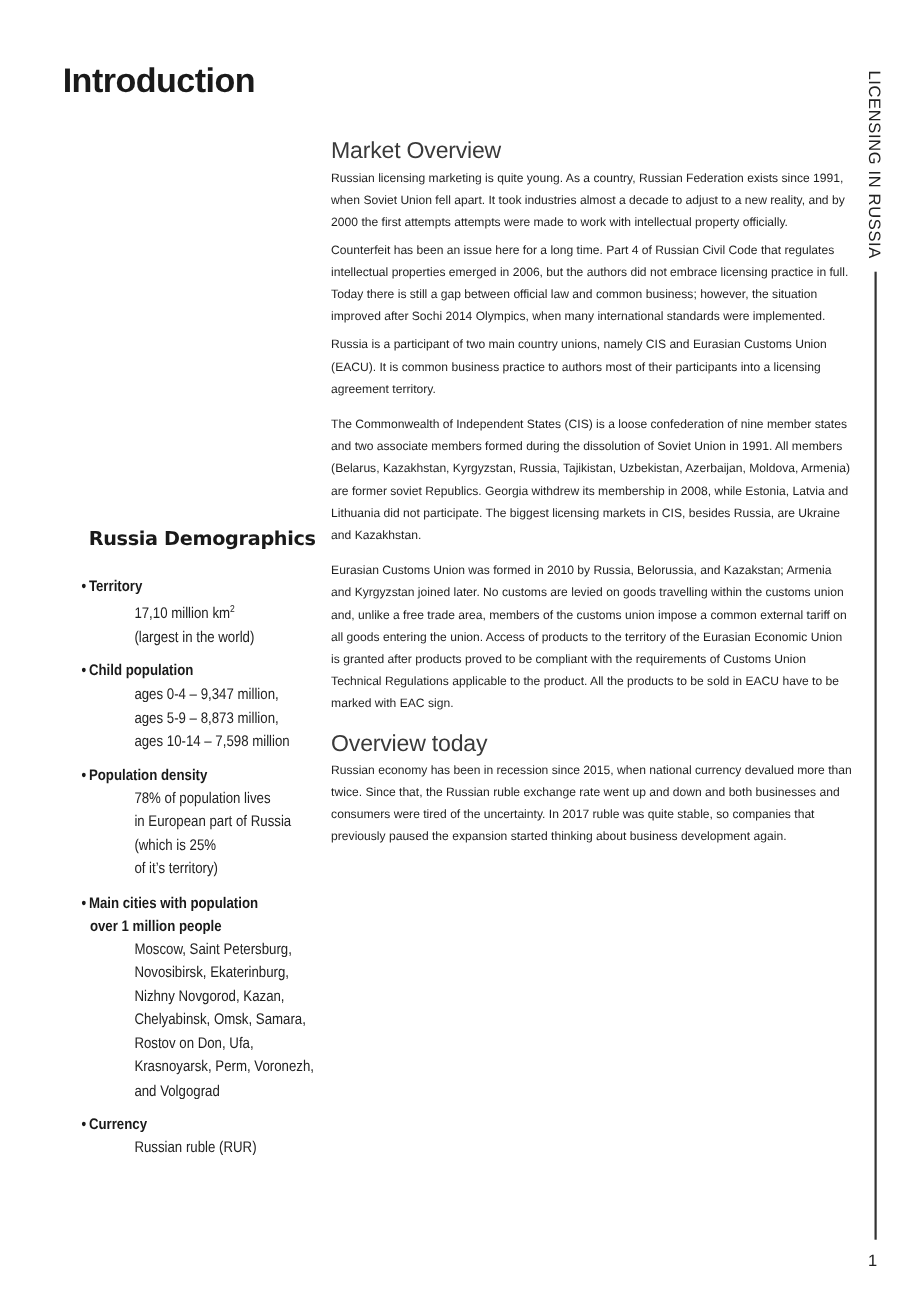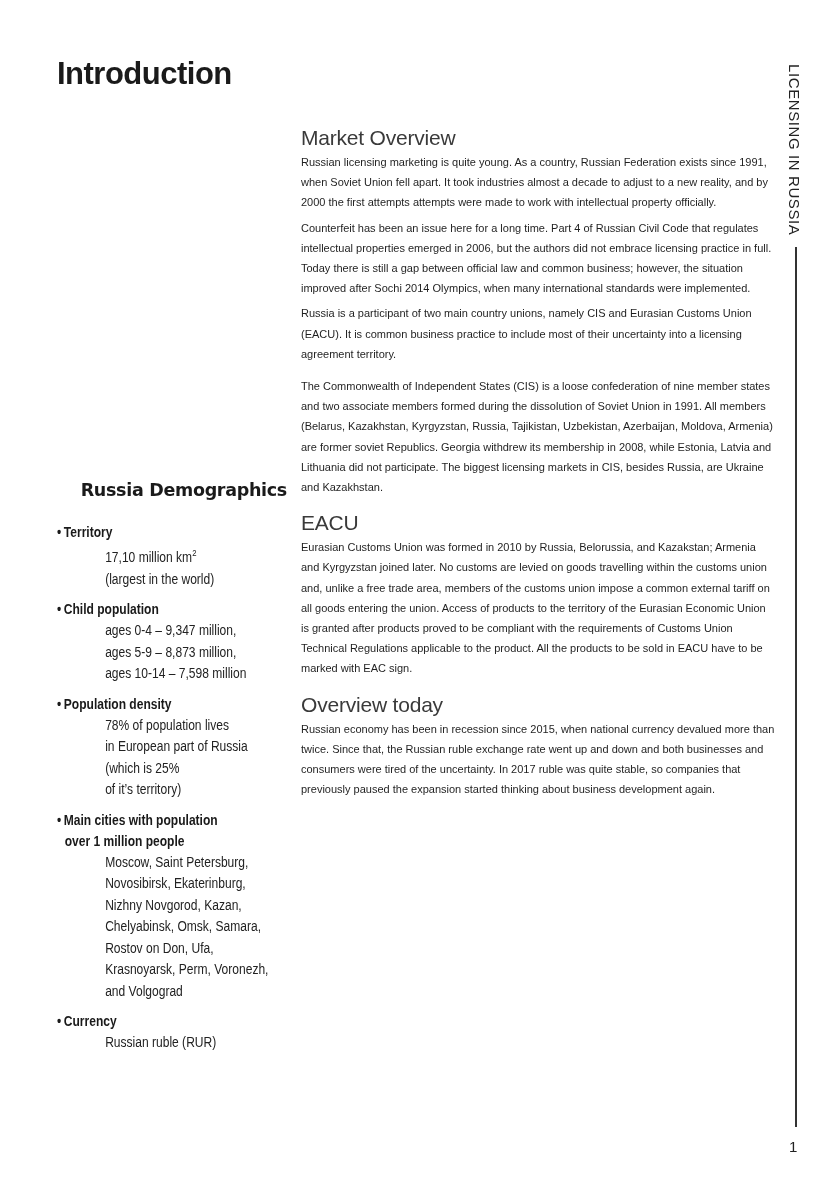--- a/index.html
+++ b/index.html
@@ -40,21 +40,21 @@
       line-height: 20.2px; color: #1f1f1f; margin: 0 0 5px 0;
     }
     .section { margin-bottom: 12px; }
 
     
     .sidebar { position: absolute; left: 57px; top: 480px; width: 230px; }
     .sidebar-title {
       font-family: "DejaVu Sans", sans-serif; font-weight: bold;
       font-size: 17.5px; color: #1a1a1a; margin: 0 0 22px 0; letter-spacing: -0.3px; text-align: right;
     }
-    .demo-item { margin-bottom: 9px; }
+    .demo-item { margin-bottom: 9px; margin-left: 17px; }
     .demo-label {
       font-family: "Liberation Sans", sans-serif; font-weight: bold;
       font-size: 14px; line-height: 21px; color: #1a1a1a;
       transform: scaleX(0.86); transform-origin: left;
       white-space: nowrap;
     }
     .demo-label .bullet { margin-right: 3px; }
     .demo-label-cont { padding-left: 9px; }
     .demo-value {
       font-family: "Liberation Sans", sans-serif; font-size: 14px;
@@ -70,27 +70,26 @@
 
 <div class="side-label">LICENSING IN RUSSIA</div>
 <div class="side-rule"></div>
 <div class="page-number">1</div>
 
 <div class="main">
   <div class="section">
     <h2 class="section-heading light">Market Overview</h2>
     <p class="para">Russian licensing marketing is quite young. As a country, Russian Federation exists since 1991, when Soviet Union fell apart. It took industries almost a decade to adjust to a new reality, and by 2000 the first attempts attempts were made to work with intellectual property officially.</p>
     <p class="para">Counterfeit has been an issue here for a long time. Part 4 of Russian Civil Code that regulates intellectual properties emerged in 2006, but the authors did not embrace licensing practice in full. Today there is still a gap between official law and common business; however, the situation improved after Sochi 2014 Olympics, when many international standards were implemented.</p>
-    <p class="para">Russia is a participant of two main country unions, namely CIS and Eurasian Customs Union (EACU). It is common business practice to include most of their uncertainty into a licensing agreement territory.</p>
+    <p class="para">Russia is a participant of two main country unions, namely CIS and Eurasian Customs Union (EACU). It is common business practice to authors most of their participants into a licensing agreement territory.</p>
   </div>
   <div class="section">
     <p class="para">The Commonwealth of Independent States (CIS) is a loose confederation of nine member states and two associate members formed during the dissolution of Soviet Union in 1991. All members (Belarus, Kazakhstan, Kyrgyzstan, Russia, Tajikistan, Uzbekistan, Azerbaijan, Moldova, Armenia) are former soviet Republics. Georgia withdrew its membership in 2008, while Estonia, Latvia and Lithuania did not participate. The biggest licensing markets in CIS, besides Russia, are Ukraine and Kazakhstan.</p>
   </div>
   <div class="section">
-    <h2 class="section-heading light">EACU</h2>
     <p class="para">Eurasian Customs Union was formed in 2010 by Russia, Belorussia, and Kazakstan; Armenia and Kyrgyzstan joined later. No customs are levied on goods travelling within the customs union and, unlike a free trade area, members of the customs union impose a common external tariff on all goods entering the union. Access of products to the territory of the Eurasian Economic Union is granted after products proved to be compliant with the requirements of Customs Union Technical Regulations applicable to the product. All the products to be sold in EACU have to be marked with EAC sign.</p>
   </div>
   <div class="section">
     <h2 class="section-heading light">Overview today</h2>
     <p class="para">Russian economy has been in recession since 2015, when national currency devalued more than twice. Since that, the Russian ruble exchange rate went up and down and both businesses and consumers were tired of the uncertainty. In 2017 ruble was quite stable, so companies that previously paused the expansion started thinking about business development again.</p>
   </div>
 </div>
 
 <div class="sidebar">
   <h3 class="sidebar-title">Russia Demographics</h3>

